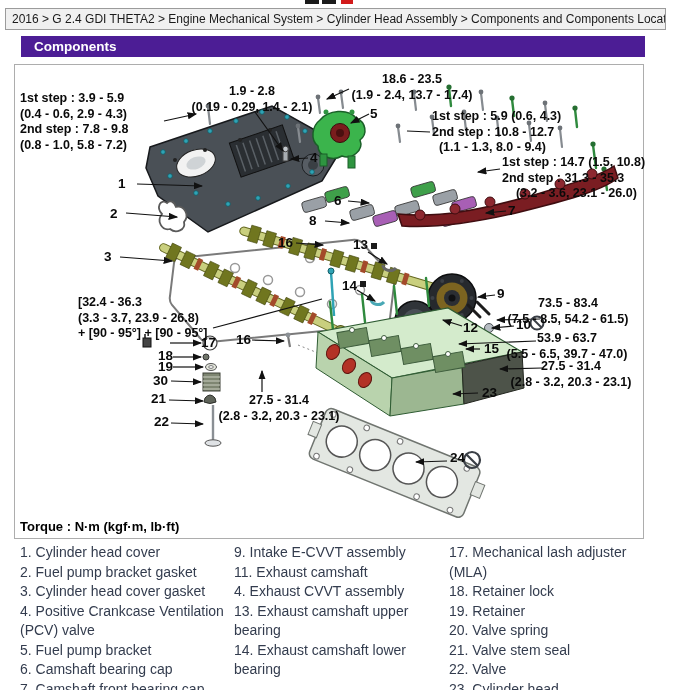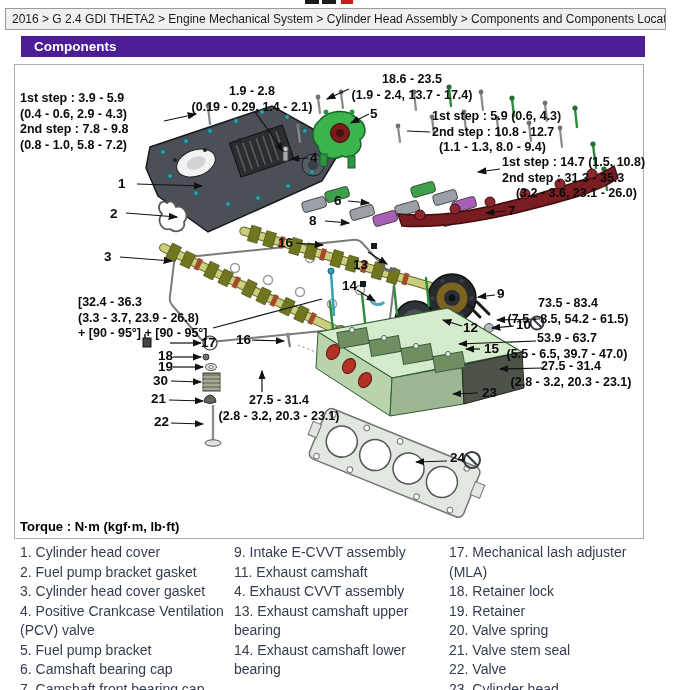--- a/index.html
+++ b/index.html
@@ -447,21 +447,21 @@
   <div class="callout" style="left:104px;top:250px;">3</div>
   <div class="callout" style="left:310px;top:151px;">4</div>
   <div class="callout" style="left:370px;top:107px;">5</div>
   <div class="callout" style="left:334px;top:194px;">6</div>
   <div class="callout" style="left:508px;top:204px;">7</div>
   <div class="callout" style="left:309px;top:214px;">8</div>
   <div class="callout" style="left:497px;top:287px;">9</div>
   <div class="callout" style="left:516px;top:318px;">10</div>
   <div class="callout" style="left:278px;top:236px;">16</div>
   <div class="callout" style="left:463px;top:321px;">12</div>
-  <div class="callout" style="left:353px;top:258px;">13</div>
+  <div class="callout" style="left:353px;top:238px;">13</div>
   <div class="callout" style="left:342px;top:279px;">14</div>
   <div class="callout" style="left:484px;top:342px;">15</div>
   <div class="callout" style="left:236px;top:333px;">16</div>
   <div class="callout" style="left:153px;top:336px;margin-left:48px;">17</div>
   <div class="callout" style="left:158px;top:349px;">18</div>
   <div class="callout" style="left:158px;top:360px;">19</div>
   <div class="callout" style="left:153px;top:374px;">30</div>
   <div class="callout" style="left:151px;top:392px;">21</div>
   <div class="callout" style="left:154px;top:415px;">22</div>
   <div class="callout" style="left:482px;top:386px;text-align:right;">23</div>

